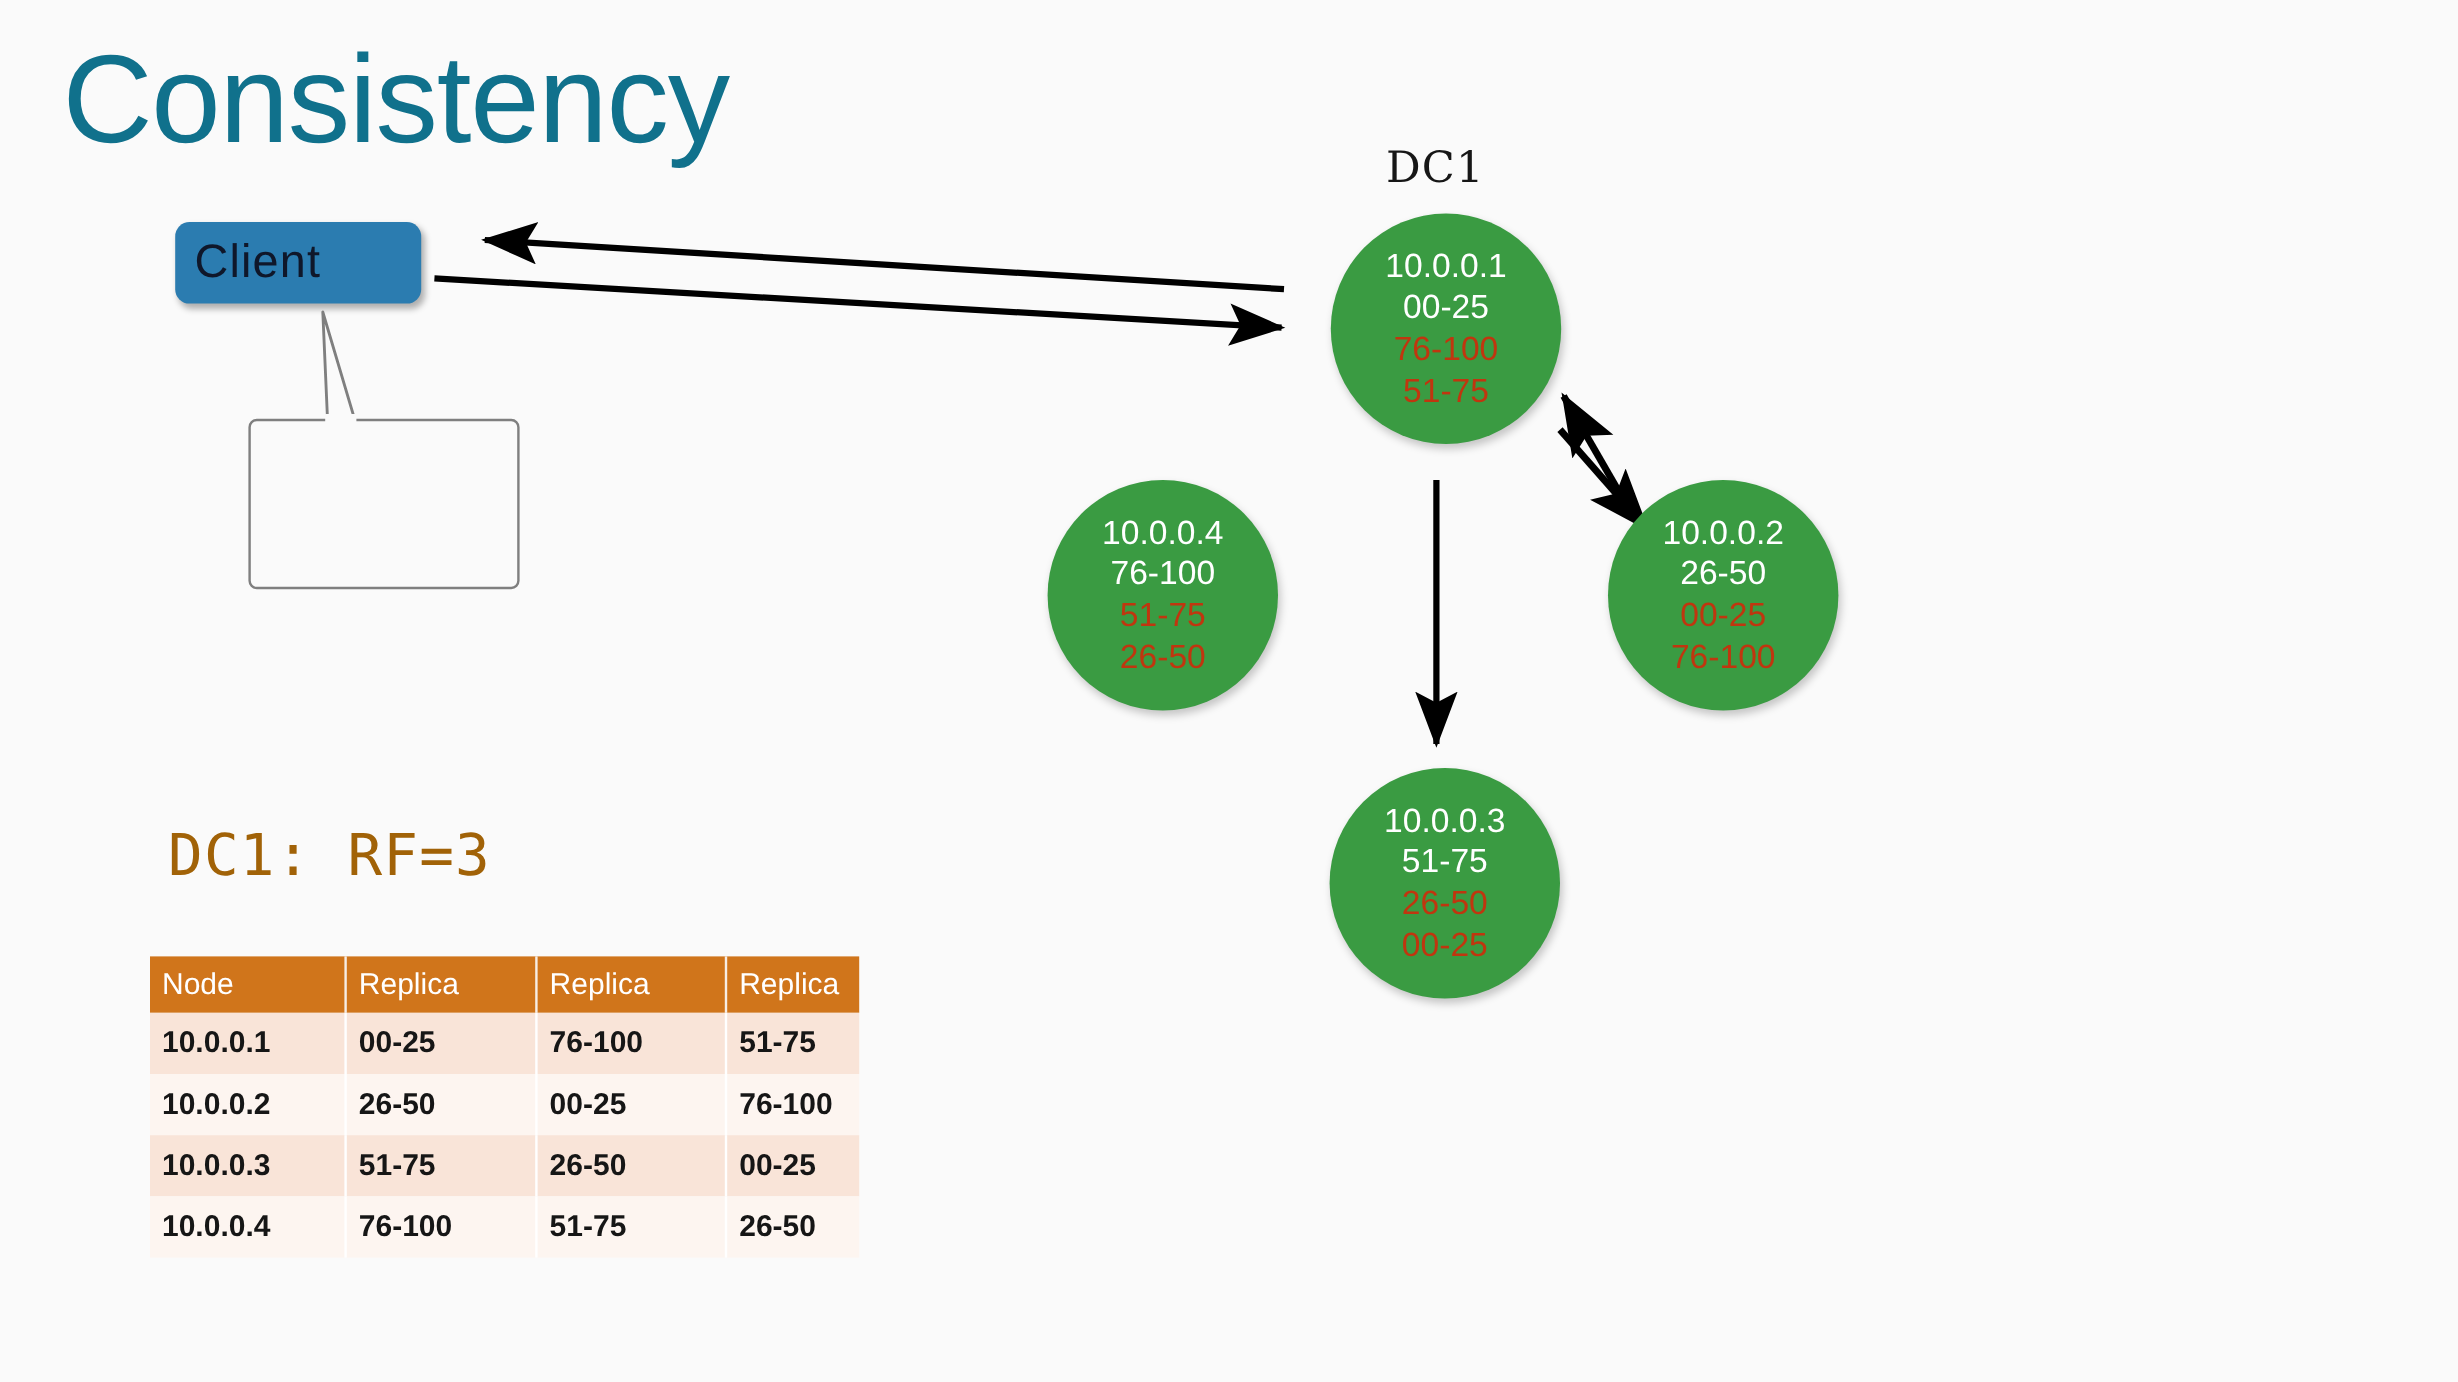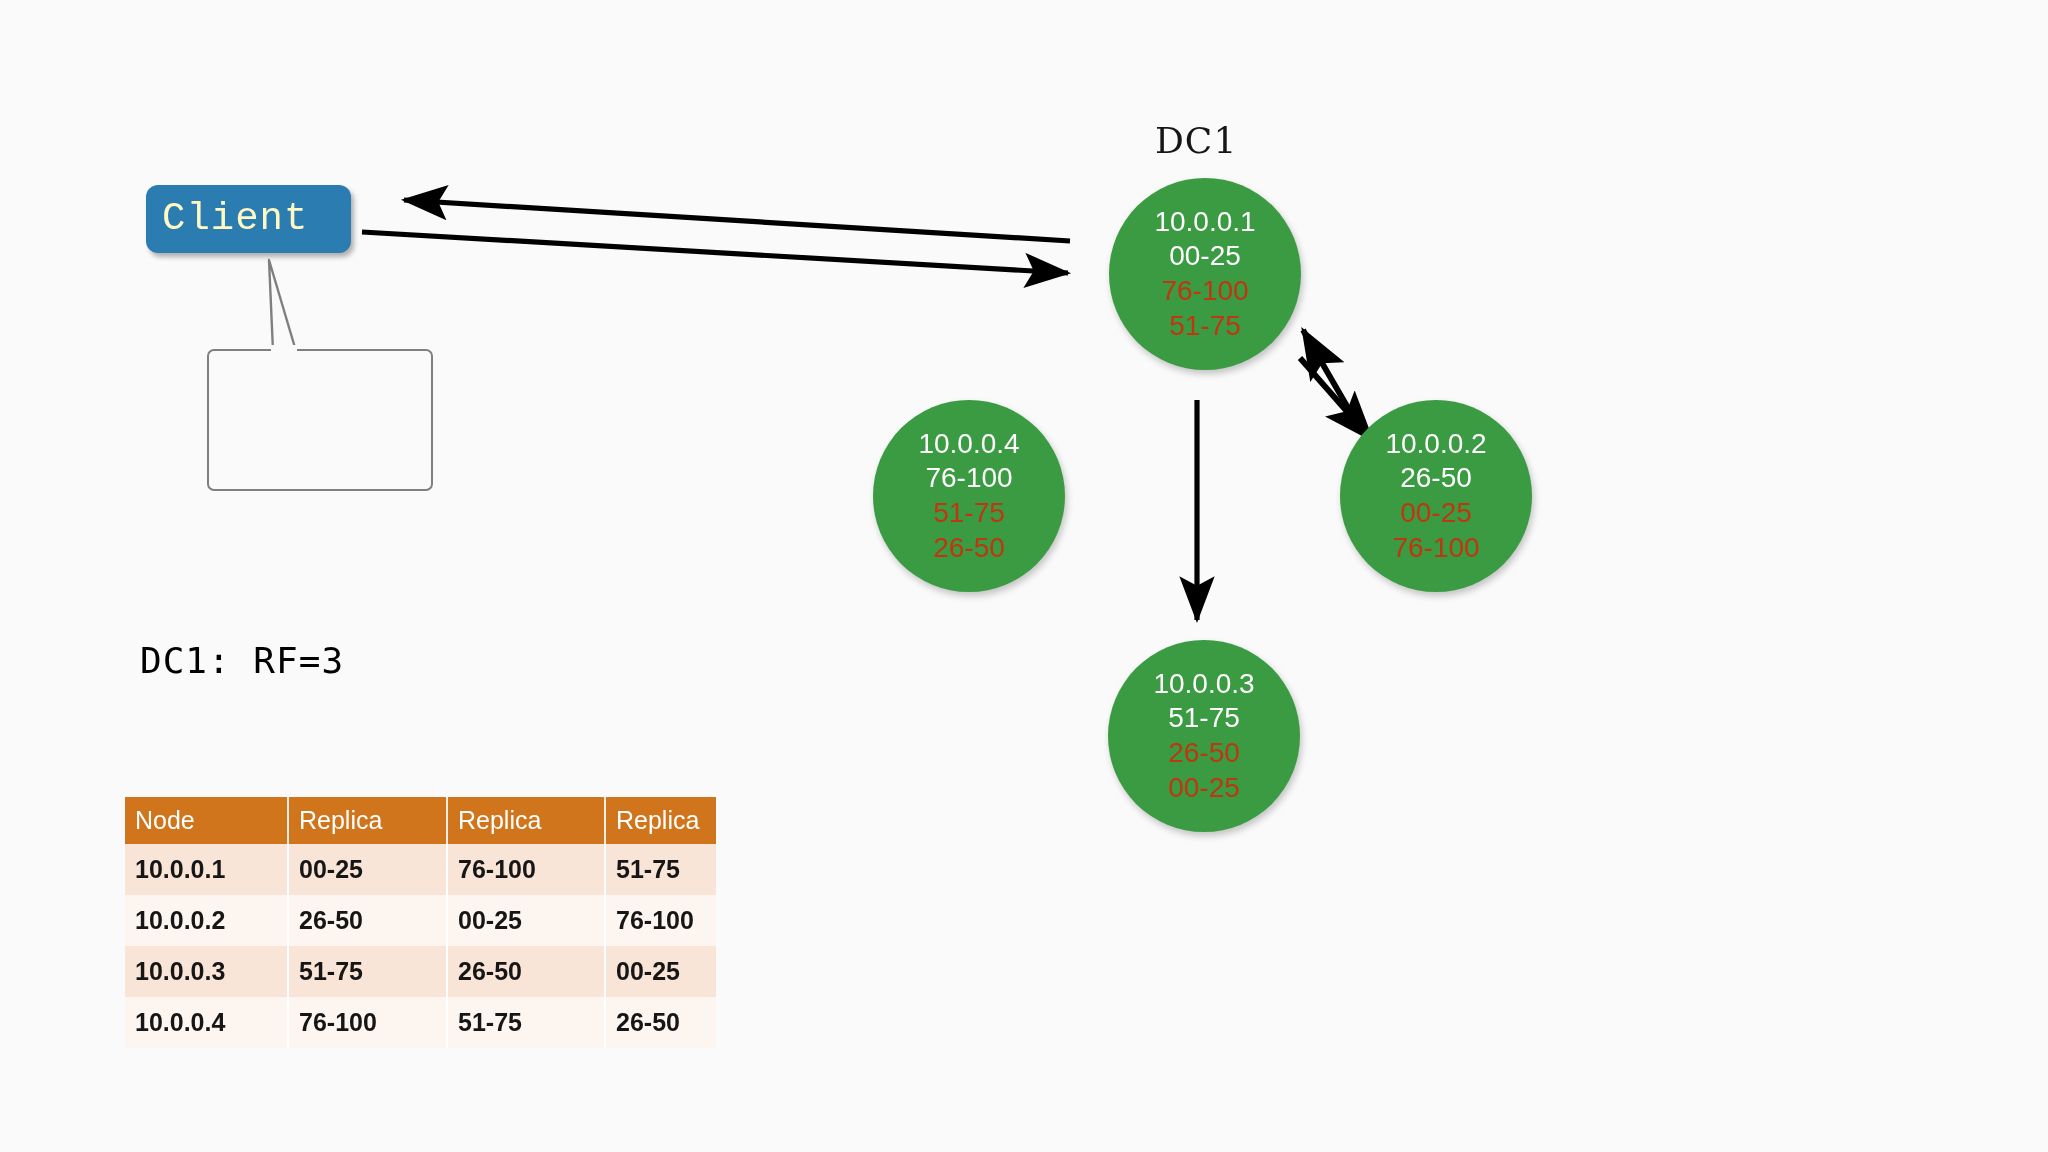--- a/index.html
+++ b/index.html
@@ -60,23 +60,23 @@
     height: 68px;
     background: #2b7cb0;
     border-radius: 12px;
     box-shadow: 3px 4px 5px rgba(0,0,0,0.30);
     display: flex;
     align-items: center;
     padding-left: 16px;
     box-sizing: border-box;
   }
   #client-label {
-    font-family: Liberation Mono, monospace;
+    font-family: Liberation Sans, sans-serif;
     font-size: 39px;
-    color: #fef9c3;
+    color: #0f172a;
     letter-spacing: 1px;
   }
 
   
   #callout {
     position: absolute;
     left: 207px;
     top: 349px;
     width: 226px;
     height: 142px;
@@ -109,24 +109,24 @@
     font-family: "DejaVu Serif", serif;
     font-size: 36px;
     color: #161616;
     letter-spacing: 1px;
   }
 
   
   #rf-label {
     position: absolute;
     left: 140px;
-    top: 640px;
+    top: 685px;
     font-family: "DejaVu Sans Mono", monospace;
-    font-size: 36px;
-    color: #000000;
+    font-size: 48px;
+    color: #a16207;
     letter-spacing: 1px;
   }
 
   
   .node {
     position: absolute;
     border-radius: 50%;
     background: #3a9b42;
     box-shadow: 2px 4px 7px rgba(0,0,0,0.22);
     display: flex;
@@ -181,20 +181,21 @@
     left: 0; top: 0;
     width: 2048px; height: 1152px;
     pointer-events: none;
   }
 </style>
 </head>
 <body>
 
 <div id="slide">
 
+  <div id="title">Consistency</div>
 
 
   <div id="client-box">
     <span id="client-label">Client</span>
   </div>
 
   <div id="callout">
     <div id="callout-body"></div>
     <svg id="callout-tail" width="120" height="96" viewBox="0 0 120 96">
       <path d="M 66 94 L 62 3 L 89 94" fill="#fafafa" stroke="#7f7f7f" stroke-width="2.4" stroke-linejoin="round"></path>

